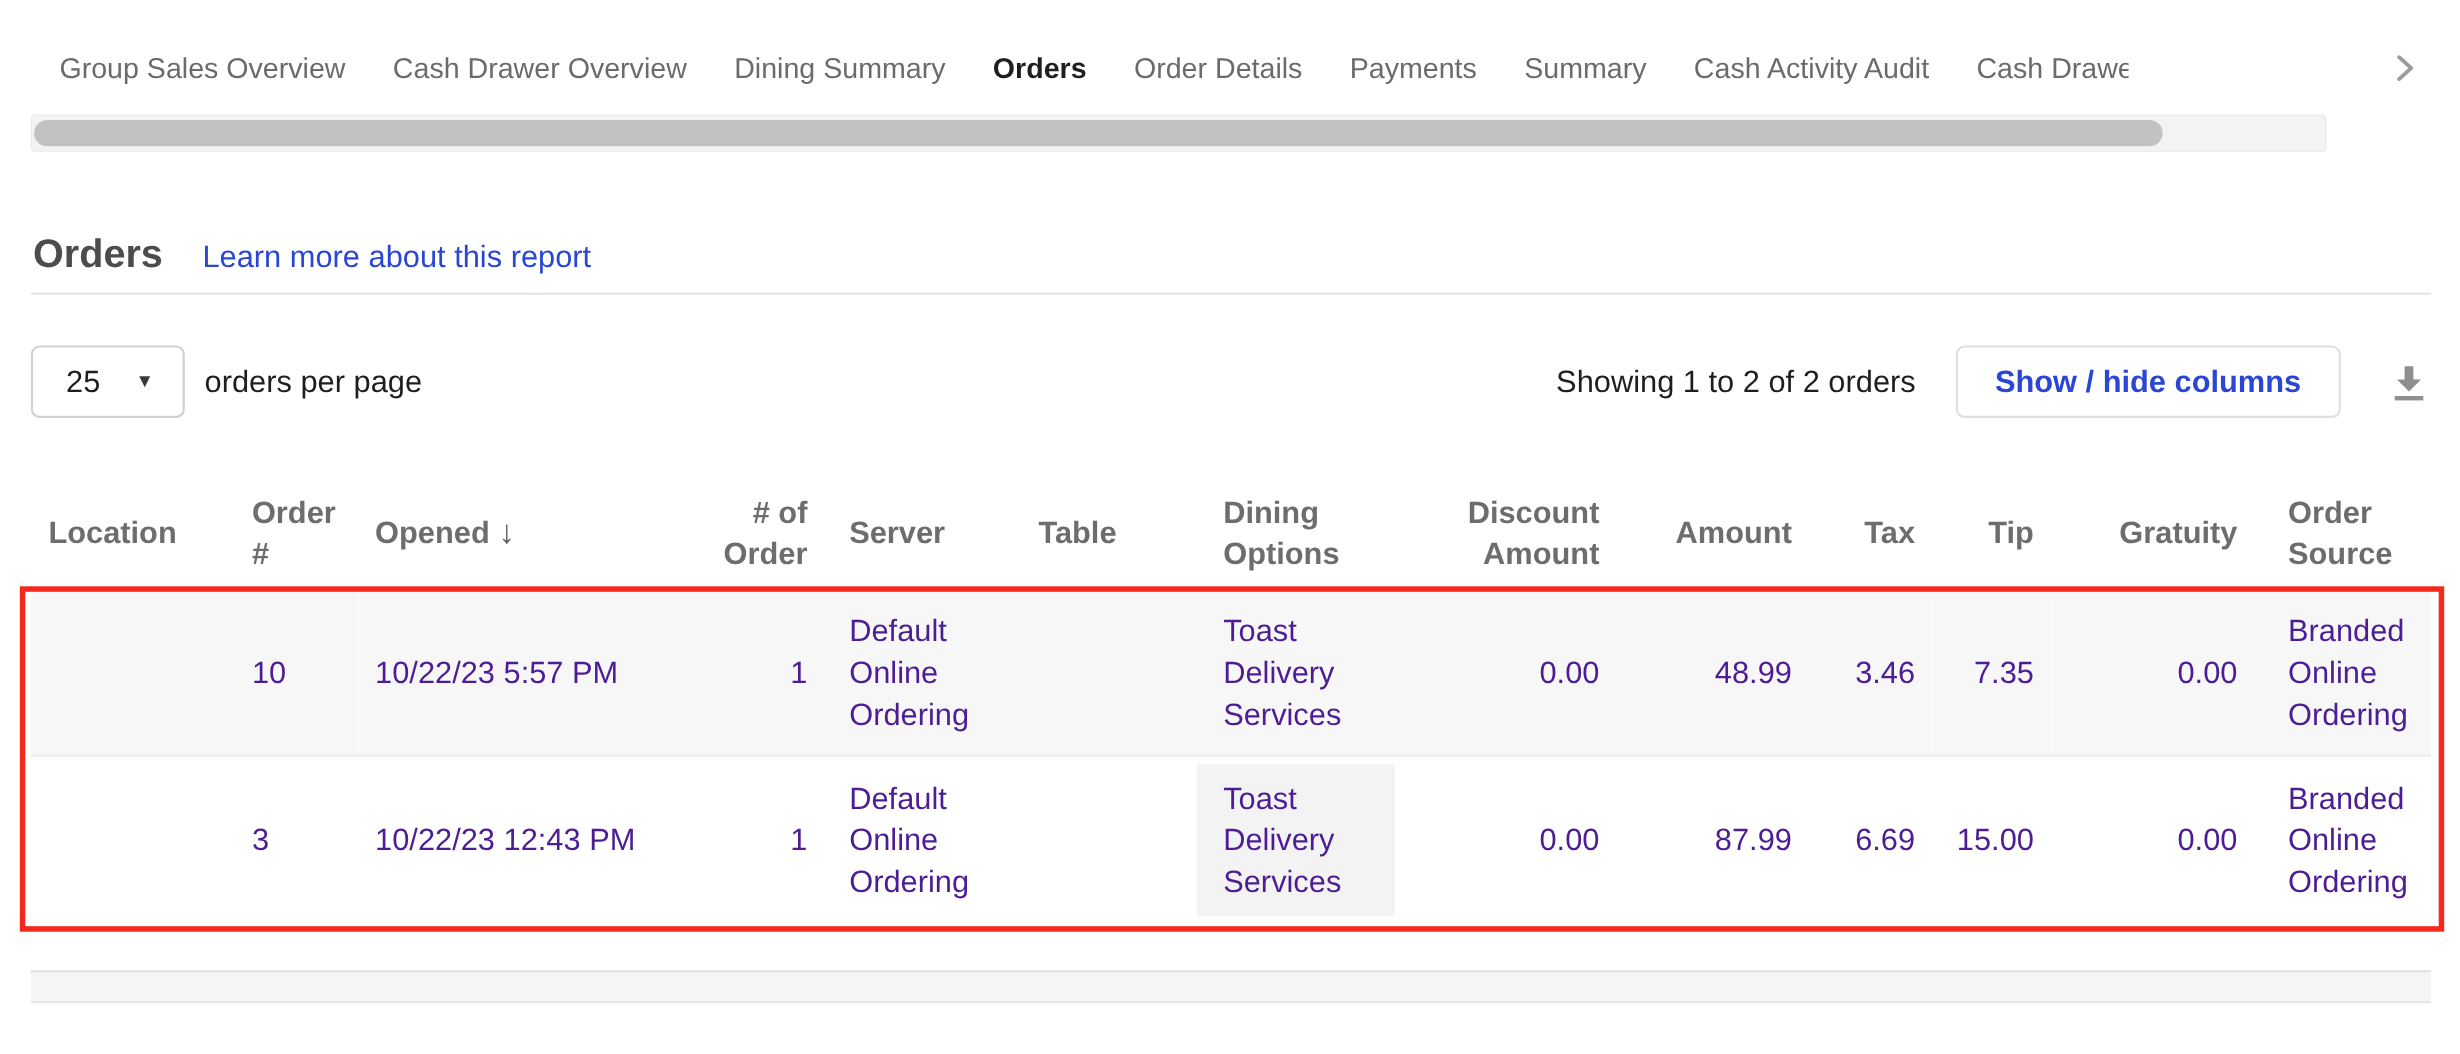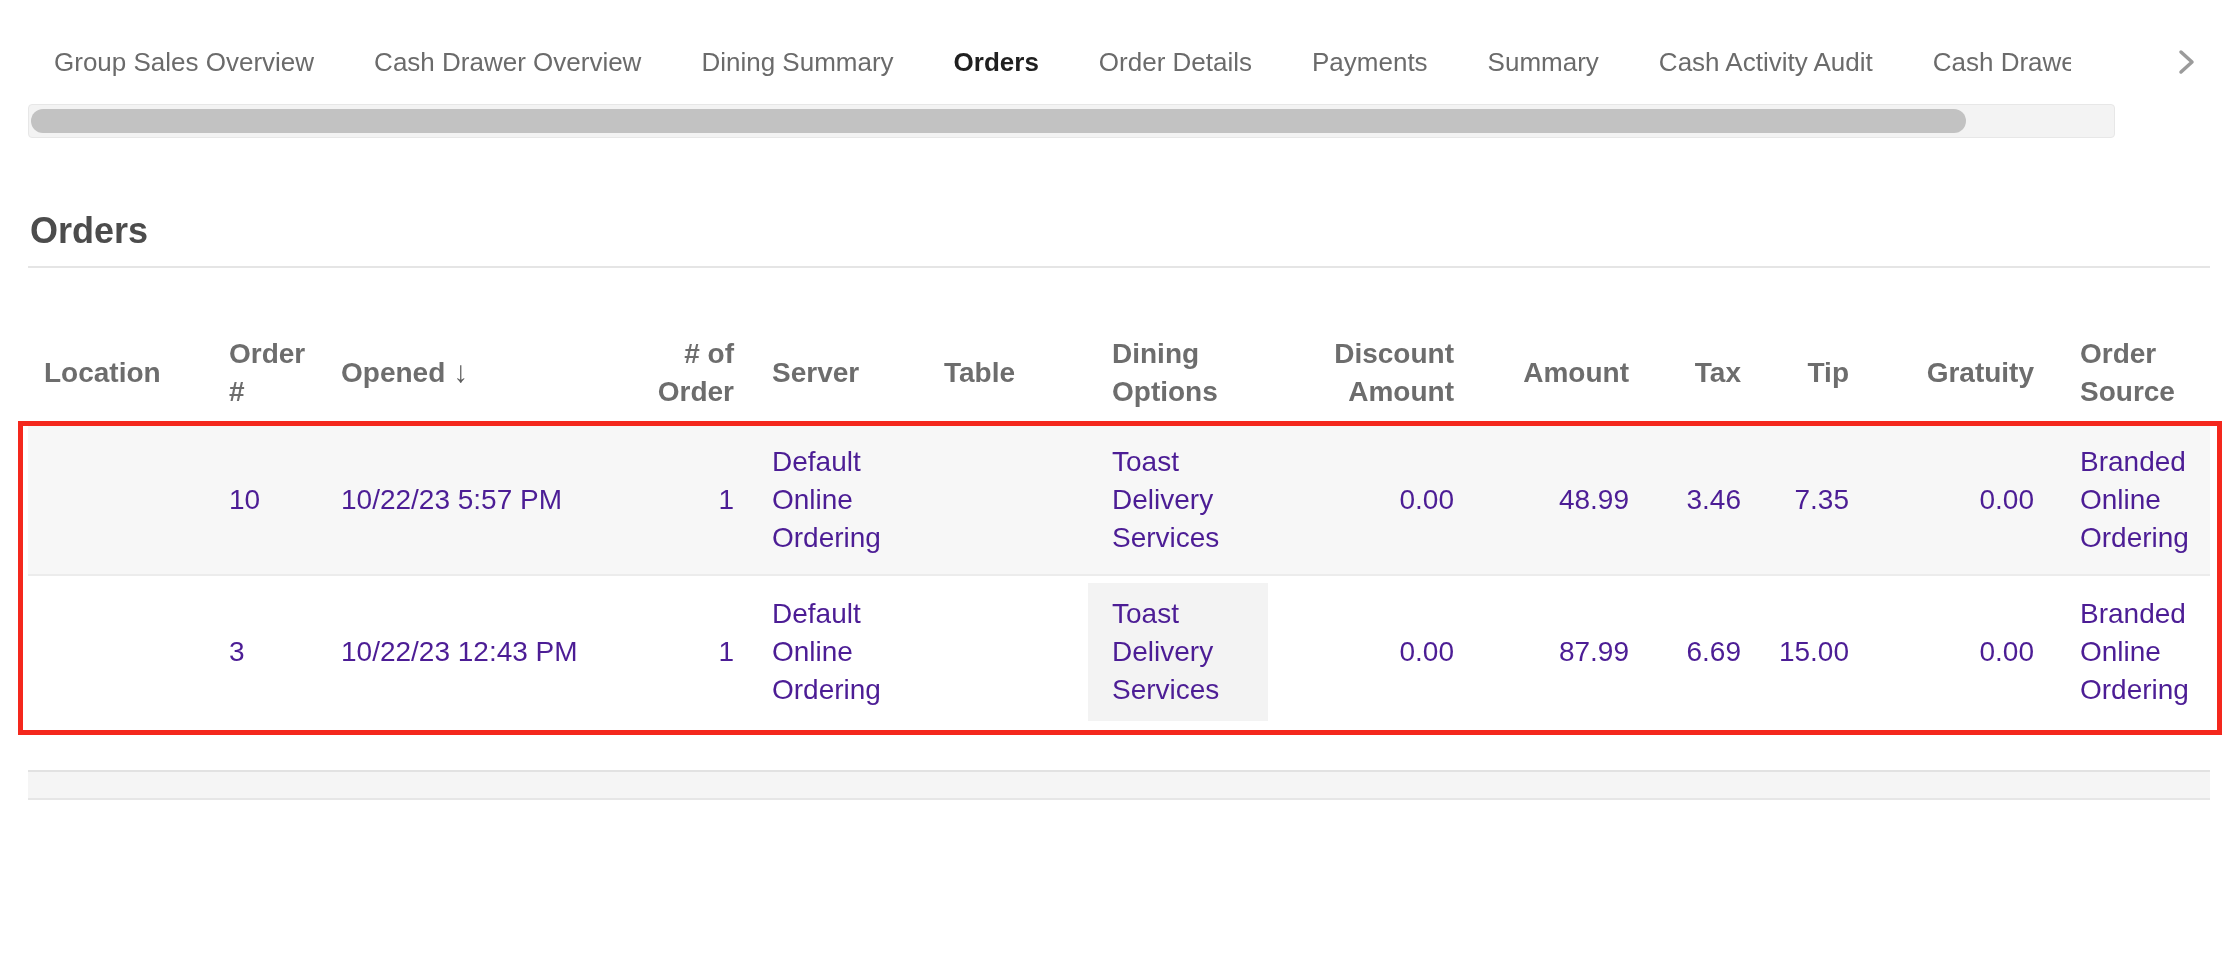--- a/index.html
+++ b/index.html
@@ -5,21 +5,21 @@
   * { box-sizing: border-box; margin: 0; padding: 0; }
   html, body { background: #ffffff; }
   body {
     width: 2236px; height: 958px; overflow: hidden; position: relative;
     font-family: "Liberation Sans", sans-serif; color: #262626;
   }
   .page { padding: 38px 28px 0; }
 
   
   .tabbar { display: flex; align-items: center; height: 48px; padding-left: 26px; }
-  .tabs { display: flex; gap: 60px; flex: 1; overflow: hidden; white-space: nowrap; margin-right: 24px; }
+  .tabs { display: flex; gap: 43px; flex: 1; overflow: hidden; white-space: nowrap; margin-right: 24px; }
   .tab { font-size: 26px; color: #6b6b6b; flex: none; cursor: pointer; }
   .tab.active { color: #1f1f1f; font-weight: bold; }
   .tab.clipped { max-width: 138px; overflow: hidden; }
   .chevron-btn { width: 44px; height: 44px; display: flex; align-items: center; justify-content: center; flex: none; cursor: pointer; }
 
   
   .scroll-track {
     margin-top: 18px; width: 2087px; height: 34px;
     background: #f3f3f3; border: 1px solid #e7e7e7; border-radius: 4px;
   }
@@ -102,23 +102,40 @@
       </svg>
     </div>
   </div>
 
   <div class="scroll-track">
     <div class="scroll-thumb"></div>
   </div>
 
   <div class="report-header">
     <h1 class="report-title">Orders</h1>
+    <a class="learn-link">Learn more about this report</a>
   </div>
   <div class="header-divider"></div>
 
+  <div class="toolbar">
+    <div class="page-size-select">
+      <span>25</span>
+      <span class="caret">▼</span>
+    </div>
+    <span class="pp-label">orders per page</span>
+    <div class="toolbar-spacer"></div>
+    <span class="showing">Showing 1 to 2 of 2 orders</span>
+    <button class="cols-btn">Show / hide columns</button>
+    <div class="export-btn">
+      <svg width="36" height="40" viewBox="0 0 36 40">
+        <path d="M14 6 h8 v12 h7 L18 29 L7 18 h7 Z" fill="#8f8f8f"></path>
+        <rect x="5" y="33" width="26" height="4" fill="#8f8f8f"></rect>
+      </svg>
+    </div>
+  </div>
 
   <div class="table-wrap">
     <table>
       <colgroup>
         <col style="width:185px">
           <col style="width:112px">
           <col style="width:295px">
           <col style="width:130px">
         <col style="width:180px">
           <col style="width:110px">

